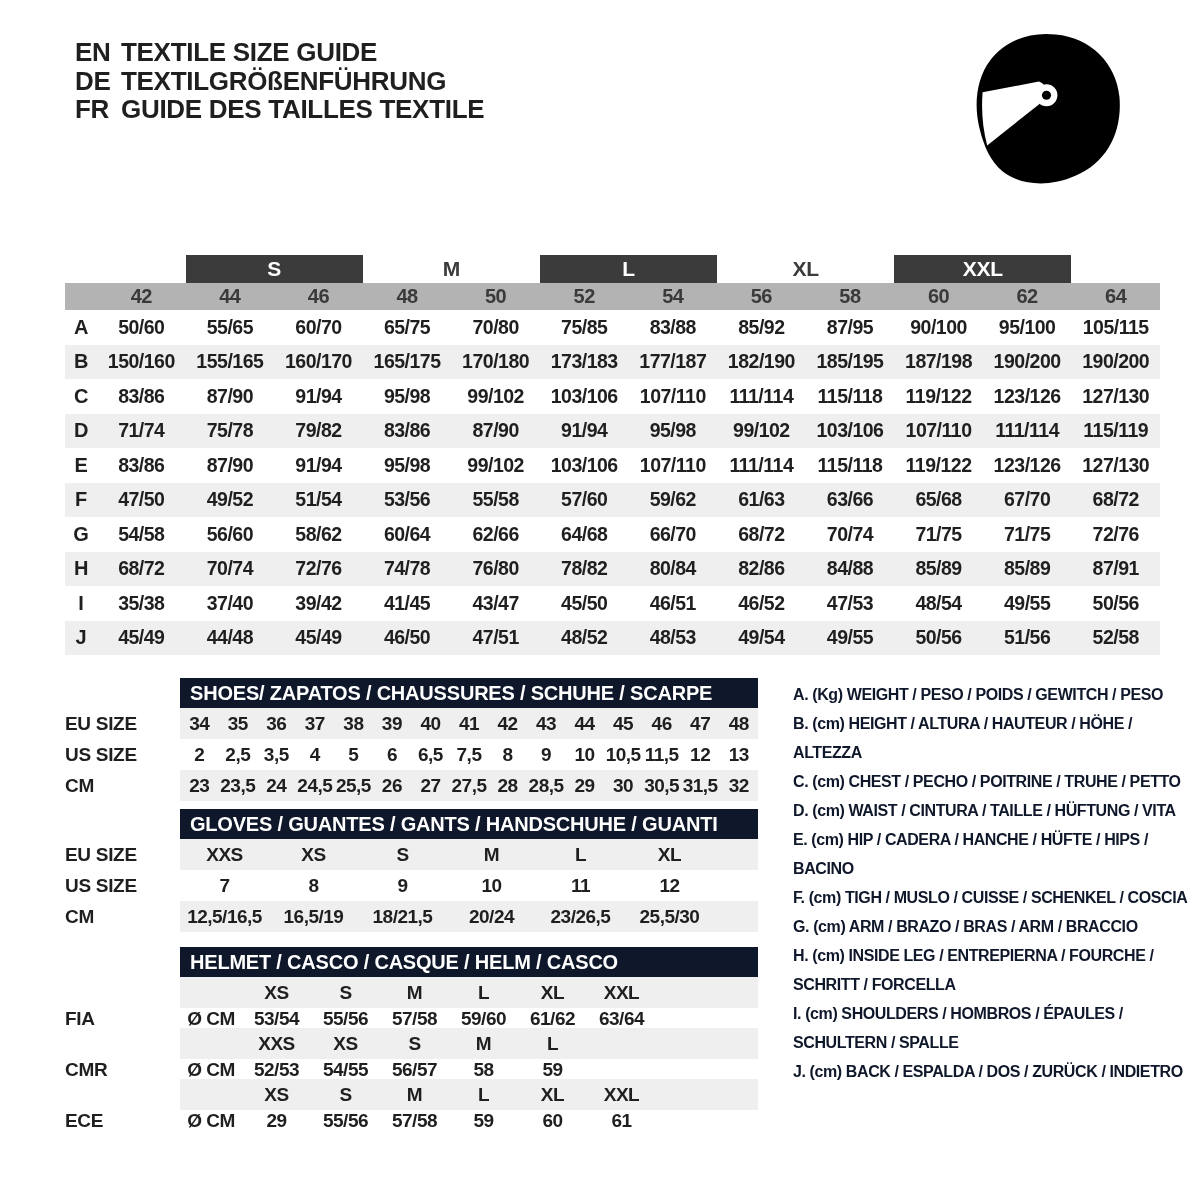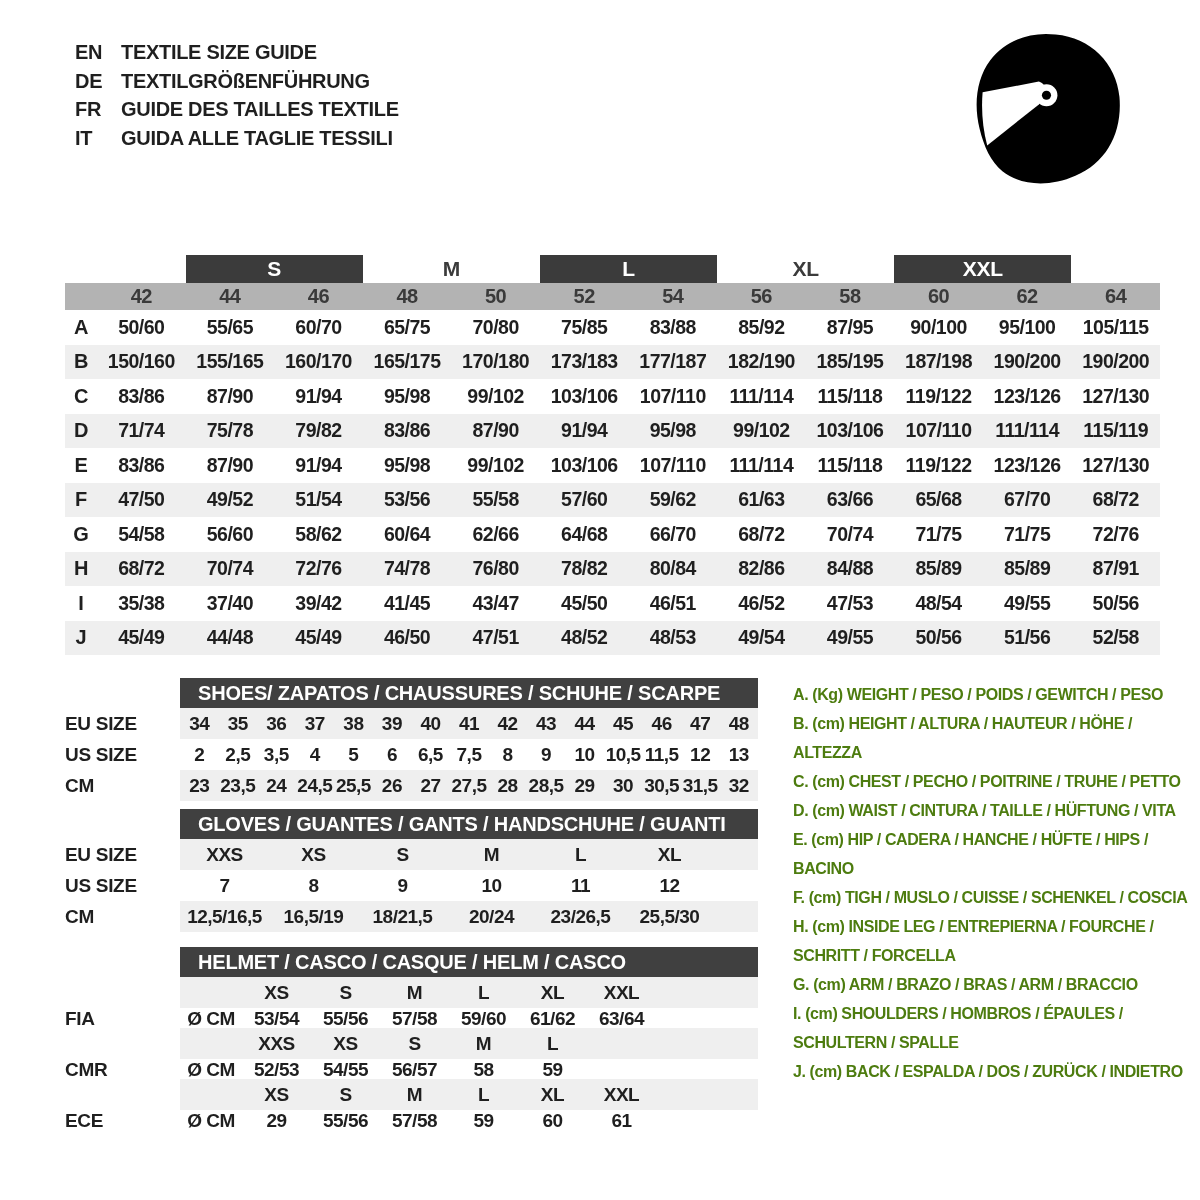--- a/index.html
+++ b/index.html
@@ -4,21 +4,21 @@
 <style>
   html,body{margin:0;padding:0;background:#fff;}
   *{box-sizing:border-box;}
   .canvas{
     position:relative;width:1200px;height:1200px;background:#fff;overflow:hidden;
     font-family:"Liberation Sans","DejaVu Sans",sans-serif;font-weight:bold;color:#1f1f1f;
     letter-spacing:-0.3px;
   }
   
   .langs{position:absolute;left:75px;top:38px;}
-  .lang-row{display:flex;font-size:20px;line-height:28.5px;}
+  .lang-row{display:flex;font-size:26px;line-height:28.5px;}
   .lang-code{width:46px;flex:0 0 46px;}
   
   .helmet-icon{position:absolute;left:972px;top:28px;width:152px;height:168px;}
   .helmet-icon svg{width:100%;height:100%;}
   
   .main-table{position:absolute;left:65px;top:255px;width:1095px;}
   .grid13{display:grid;grid-template-columns:32px repeat(12,1fr);}
   .group-row{height:28px;}
   .gbox{display:flex;align-items:center;justify-content:center;font-size:21px;}
   .gbox.dark{background:#3b3b3b;color:#fff;}
@@ -27,56 +27,52 @@
   .num-row .c{font-size:20px;color:#3a3a3a;}
   .data-row{height:34.5px;}
   .data-row.alt{background:#efefef;}
   .c{display:flex;align-items:center;justify-content:center;font-size:19.5px;letter-spacing:-0.5px;}
   .rowletter{display:flex;align-items:center;justify-content:center;font-size:20px;}
   
   .lower-left{position:absolute;left:65px;top:678px;width:693px;}
   .sec{margin:0;}
   .sec + .sec{margin-top:8px;}
   .sec.helmet{margin-top:15px;}
-  .sec-head{margin-left:115px;height:30px;background:#404040;color:#fff;font-size:20px;
-    display:flex;align-items:center;padding:0 18px;letter-spacing:-0.2px;}
+  .sec-head{margin-left:115px;height:30px;background:#0f172a;color:#fff;font-size:20px;
+    display:flex;align-items:center;padding:0 10px;letter-spacing:-0.2px;}
   .srow{display:grid;grid-template-columns:115px 578px;height:31px;text-align:center;}
   .srow.tall{height:20px;}
   .rlabel{display:flex;align-items:center;font-size:19px;}
   .vals{display:grid;}
   .vals.stripe{background:#efefef;}
   .cols15{grid-template-columns:repeat(15,1fr);}
   .cols6{grid-template-columns:repeat(6,89px) 1fr;}
   .colsH{grid-template-columns:62px repeat(6,69px) 1fr;}
   .vals .c{font-size:19px;}
   
   .legend{position:absolute;left:793px;top:680px;width:404px;font-size:16px;line-height:29px;
-    letter-spacing:-0.4px;color:#4d7c0f;}
+    letter-spacing:-0.4px;color:#0f172a;}
 </style>
 </head>
 <body>
 
 <div class="canvas">
 
   <div class="langs">
     <div class="lang-row">
       <span class="lang-code">EN</span>
       <span class="lang-title">TEXTILE SIZE GUIDE</span>
     </div>
     <div class="lang-row">
       <span class="lang-code">DE</span>
       <span class="lang-title">TEXTILGRÖßENFÜHRUNG</span>
     </div>
     <div class="lang-row">
       <span class="lang-code">FR</span>
       <span class="lang-title">GUIDE DES TAILLES TEXTILE</span>
-    </div>
-    <div class="lang-row">
-      <span class="lang-code">IT</span>
-      <span class="lang-title">GUIDA ALLE TAGLIE TESSILI</span>
     </div>
   </div>
 
   <div class="helmet-icon">
     <svg viewBox="0 0 100 110" xmlns="http://www.w3.org/2000/svg">
       <path d="M55 4 C78 6 95 23 97 45 C99 68 89 88 68 97 C50 105 31 103 20 94 C12 87 8 78 5 66 C1 50 3 33 12 21 C22 8 38 2 55 4 Z" fill="#000"></path>
       <path d="M7 42 L44 35 C50 37 50 45 44 50 L10 77 C7 66 6 53 7 42 Z" fill="#fff"></path>
       <circle cx="49" cy="44" r="7.2" fill="#fff"></circle>
       <circle cx="49" cy="44" r="3" fill="#000"></circle>
     </svg>
@@ -439,19 +435,19 @@
     </div>
   </div>
 
   <div class="legend">
       <div class="legend-item">A. (Kg) WEIGHT / PESO / POIDS / GEWITCH / PESO</div>
       <div class="legend-item">B. (cm) HEIGHT / ALTURA / HAUTEUR / HÖHE / ALTEZZA</div>
       <div class="legend-item">C. (cm) CHEST / PECHO / POITRINE / TRUHE / PETTO</div>
       <div class="legend-item">D. (cm) WAIST / CINTURA / TAILLE / HÜFTUNG / VITA</div>
       <div class="legend-item">E. (cm) HIP / CADERA / HANCHE / HÜFTE / HIPS / BACINO</div>
       <div class="legend-item">F. (cm) TIGH / MUSLO / CUISSE / SCHENKEL / COSCIA</div>
+      <div class="legend-item">G. (cm) ARM / BRAZO / BRAS / ARM / BRACCIO</div>
       <div class="legend-item">H. (cm) INSIDE LEG / ENTREPIERNA / FOURCHE / SCHRITT / FORCELLA</div>
-      <div class="legend-item">G. (cm) ARM / BRAZO / BRAS / ARM / BRACCIO</div>
       <div class="legend-item">I. (cm) SHOULDERS / HOMBROS / ÉPAULES / SCHULTERN / SPALLE</div>
       <div class="legend-item">J. (cm) BACK / ESPALDA / DOS / ZURÜCK / INDIETRO</div>
     </div>
 
 </div>
 
 </body></html>

